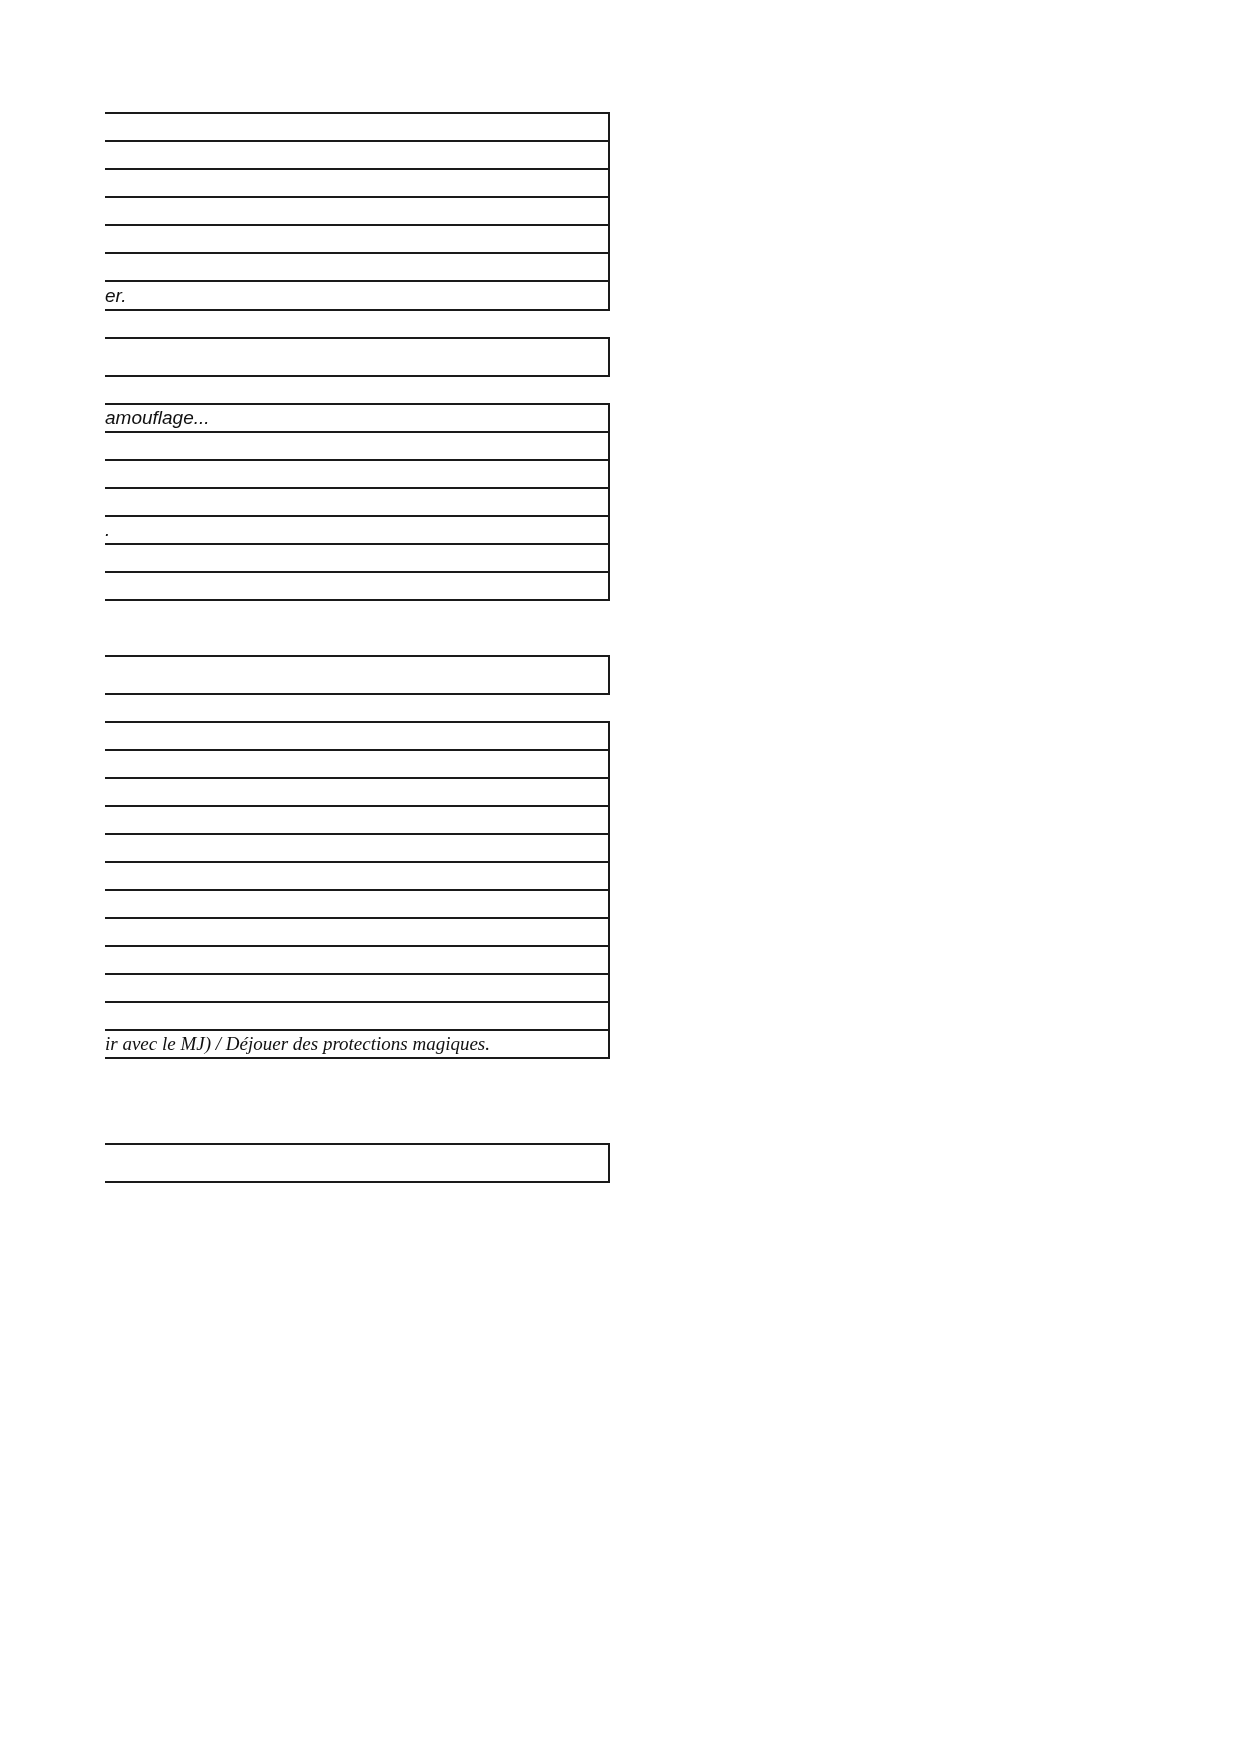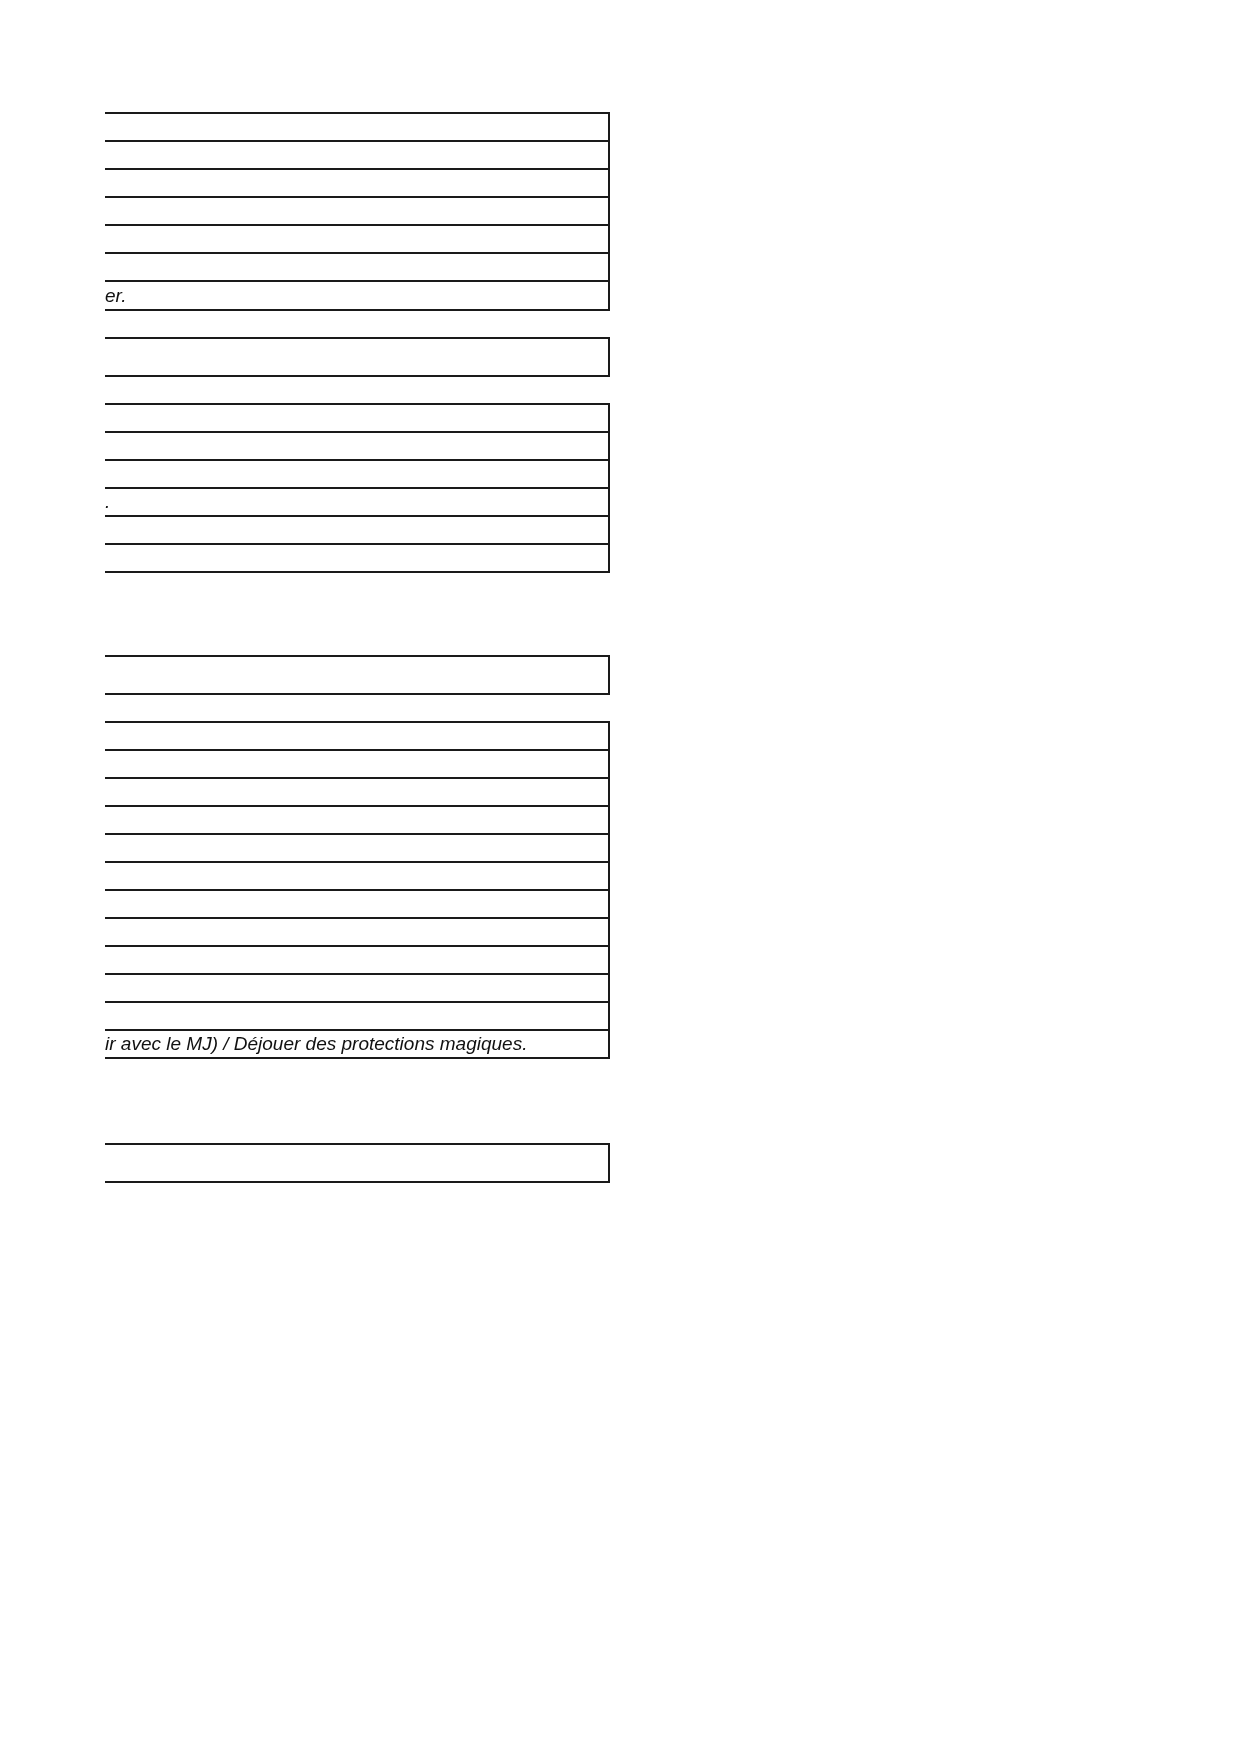--- a/index.html
+++ b/index.html
@@ -49,21 +49,21 @@
       bottom: 2px;
       font-style: italic;
       font-size: 19px;
       line-height: 22px;
       color: #111111;
     }
     #box-1 { top: 112px; }
     #box-2 { top: 337px; }
     #box-3 { top: 403px; }
     #box-4 { top: 655px; }
-    #box-5 { top: 721px; }
+    #box-5 { top: 721px; font-family: Liberation Serif, serif; }
     #box-6 { top: 1143px; }
   </style>
 </head>
 <body>
 
 <div class="page">
 
   <div class="box" id="box-1">
     <div class="row">
         <span class="cell-text"></span>
@@ -88,20 +88,23 @@
       </div>
   </div>
 
   <div class="box" id="box-2">
     <div class="row tall">
         <span class="cell-text"></span>
       </div>
   </div>
 
   <div class="box" id="box-3">
+    <div class="row">
+        <span class="cell-text">amouflage...</span>
+      </div>
     <div class="row">
         <span class="cell-text"></span>
       </div>
     <div class="row">
         <span class="cell-text"></span>
       </div>
     <div class="row">
         <span class="cell-text"></span>
       </div>
     <div class="row">

